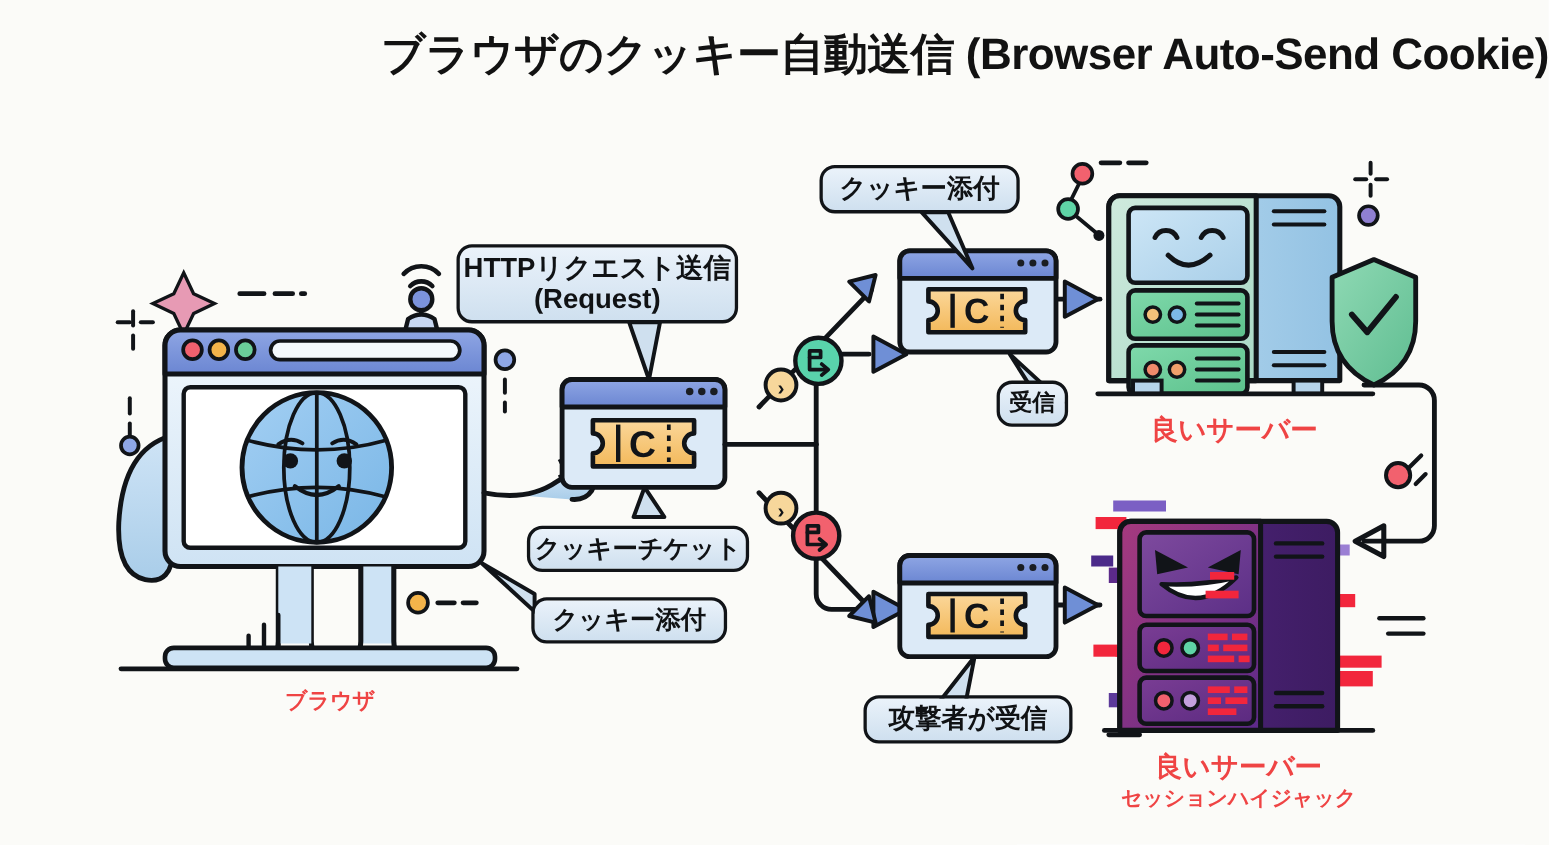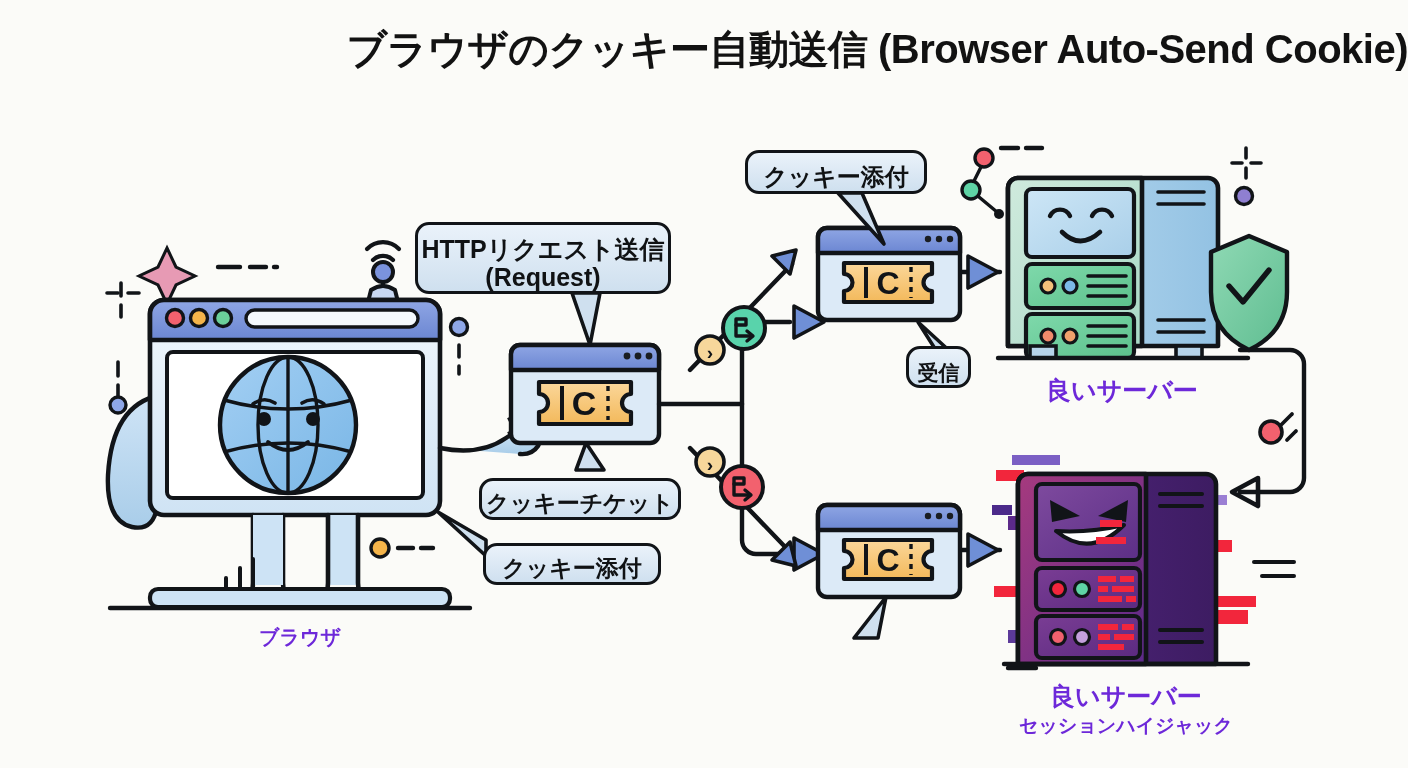--- a/index.html
+++ b/index.html
@@ -33,40 +33,40 @@
     text-align: right;
     font-size: 40px;
     font-weight: bold;
     color: #121212;
     letter-spacing: -0.5px;
     white-space: nowrap;
   }
   .cap {
     position: absolute;
     text-align: center;
-    color: #6d28d9;
+    color: #ef4444;
     font-weight: bold;
     white-space: nowrap;
   }
   .cap-main { font-size: 25px; }
   .cap-sub  { font-size: 19px; }
   .cap-browser { font-size: 20px; margin-top: 12px; }
   
   .bubble {
     position: absolute;
     box-sizing: border-box;
     background: linear-gradient(180deg,#eaf2fa 0%, #cfe0ef 100%);
     border: 3.2px solid #111418;
     border-radius: 14px;
     color: #101214;
     font-weight: bold;
     text-align: center;
     display: flex;
     align-items: center;
-    justify-content: flex-end;
+    justify-content: center;
     flex-direction: column;
     line-height: 1.12;
     white-space: nowrap;
   }
   .b-line { display: block; }
 </style>
 </head>
 <body>
 
 <div id="stage">
@@ -461,20 +461,23 @@
   </div>
 
   <div class="bubble" style="left:745px; top:150px; width:182px; height:44px; font-size:24px;">
     <span class="b-line">クッキー添付</span>
   </div>
 
   <div class="bubble" style="left:906px; top:346px; width:65px; height:42px; font-size:21px;">
     <span class="b-line">受信</span>
   </div>
 
+  <div class="bubble" style="left:785px; top:632px; width:190px; height:44px; font-size:24px;">
+    <span class="b-line">攻撃者が受信</span>
+  </div>
 
   <div class="cap cap-browser" style="left:180px; top:612px; width:240px;">ブラウザ</div>
 
   <div class="cap cap-main" style="left:1000px; top:374px; width:244px;">良いサーバー</div>
 
   <div class="cap cap-main" style="left:1000px; top:680px; width:252px;">良いサーバー</div>
   <div class="cap cap-sub" style="left:986px; top:713px; width:280px;">セッションハイジャック</div>
 
 </div>
 

